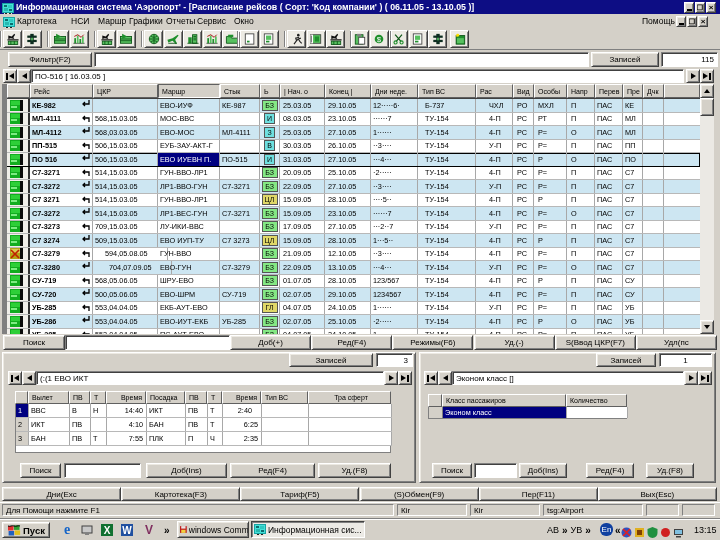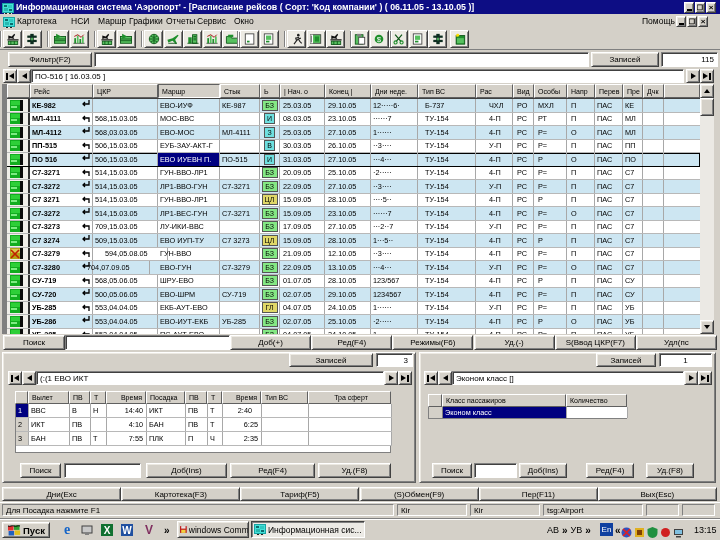--- a/index.html
+++ b/index.html
@@ -693,21 +693,21 @@
           <rect x="1" y="6" width="6" height="2" fill="#7dec82"></rect>
           <rect x="10" y="0" width="3" height="11" fill="#0a0a0a"></rect>
         </svg>
       </div>
       <div class="cell f7" style="left:23px;width:63px;font-weight:bold;">
         <span style="flex:1">С7-3280</span>
         <span style="margin-right:2px"><svg width="8" height="8" viewBox="0 0 8 8">
             <path d="M7 0v4H1M3 2L1 4l2 2" stroke="#000" stroke-width="1.3" fill="none"></path>
           </svg></span>
       </div>
-      <div class="cell f7" style="left:78px;width:65px;">704,07.09.05</div>
+      <div class="cell f7" style="left:100px;width:65px;">704,07.09.05</div>
       <div class="cell f7" style="left:151px;width:62px;">ЕВО-ГУН</div>
       <div class="cell f7" style="left:213px;width:40px;">С7-3279</div>
       <div class="cell" style="left:253px;width:20px;justify-content:center;padding-left:0;">
         <span class="badge" style="width:16px;background:#84e884;">БЗ</span>
       </div>
       <div class="cell f7" style="left:273px;width:45px;padding-left:3px;">22.09.05</div>
       <div class="cell f7" style="left:318px;width:46px;padding-left:3px;">13.10.05</div>
       <div class="cell f7" style="left:364px;width:47px;">···4···</div>
       <div class="cell f7" style="left:411px;width:58px;padding-left:7px;">ТУ-154</div>
       <div class="cell f7" style="left:469px;width:37px;padding-left:13px;">У-П</div>
@@ -1016,21 +1016,21 @@
 <div class="a btn" style="left:519px;top:463px;width:48px;height:15px;font-size:8px;">Доб(Ins)</div>
 <div class="a btn" style="left:586px;top:463px;width:48px;height:15px;font-size:8px;">Ред(F4)</div>
 <div class="a btn" style="left:646px;top:463px;width:48px;height:15px;font-size:8px;">Уд.(F8)</div>
 <div class="a btn" style="left:2.0px;top:487px;width:119.2px;height:14px;font-size:8px;">Дни(Exc</div>
 <div class="a btn" style="left:121.2px;top:487px;width:119.2px;height:14px;font-size:8px;">Картотека(F3)</div>
 <div class="a btn" style="left:240.3px;top:487px;width:119.2px;height:14px;font-size:8px;">Тариф(F5)</div>
 <div class="a btn" style="left:359.5px;top:487px;width:119.2px;height:14px;font-size:8px;">(S)Обмен(F9)</div>
 <div class="a btn" style="left:478.7px;top:487px;width:119.2px;height:14px;font-size:8px;">Пер(F11)</div>
 <div class="a btn" style="left:597.8px;top:487px;width:119.2px;height:14px;font-size:8px;">Вых(Esc)</div>
 <div class="a" style="left:0;top:502px;width:720px;height:16px;background:#d4d0c8;border-top:1px solid #fff;"></div>
-<div class="a sunk" style="left:2px;top:504px;width:392px;height:12px;display:flex;align-items:center;padding-left:3px;font-size:8px;">Для Посадка нажмите F1</div>
+<div class="a sunk" style="left:2px;top:504px;width:392px;height:12px;display:flex;align-items:center;padding-left:3px;font-size:8px;">Для Помощи нажмите F1</div>
 <div class="a sunk" style="left:397px;top:504px;width:70px;height:12px;display:flex;align-items:center;padding-left:3px;font-size:8px;">Кir</div>
 <div class="a sunk" style="left:470px;top:504px;width:70px;height:12px;display:flex;align-items:center;padding-left:3px;font-size:8px;">Кir</div>
 <div class="a sunk" style="left:543px;top:504px;width:100px;height:12px;display:flex;align-items:center;padding-left:3px;font-size:8px;">tsg:Airport</div>
 <div class="a sunk" style="left:646px;top:504px;width:33px;height:12px;display:flex;align-items:center;padding-left:3px;font-size:8px;"></div>
 <div class="a sunk" style="left:682px;top:504px;width:33px;height:12px;display:flex;align-items:center;padding-left:3px;font-size:8px;"></div>
 <div class="a" style="left:0;top:519px;width:720px;height:21px;background:#d4d0c8;border-top:1px solid #fff;box-shadow:0 -1px 0 #808080;"></div>
 <div class="a btn" style="left:2px;top:522px;width:48px;height:16px;font-size:9.5px;font-weight:bold;gap:2px;"><svg width="14" height="13" viewBox="0 0 14 13">
       <rect x="1" y="2" width="5.5" height="4.5" fill="#e03030"></rect>
       <rect x="7" y="1.4" width="5.5" height="4.5" fill="#30a030"></rect>
       <rect x="1.6" y="7" width="5.5" height="4.5" fill="#2060c0"></rect>
@@ -1078,21 +1078,21 @@
       <rect x="6" y="2" width="4" height="3" fill="#2fc8c0"></rect>
       <rect x="2" y="5" width="4" height="3" fill="#27b8b0"></rect>
       <rect x="7" y="6" width="3" height="2" fill="#0c6e6e"></rect>
       <rect x="2" y="10" width="8" height="2" fill="#e8e4d8"></rect>
       <rect x="3" y="10" width="2" height="1" fill="#222"></rect>
       <rect x="7" y="10" width="2" height="1" fill="#222"></rect>
     </svg>
     <span style="overflow:hidden;">Информационная сис...</span>
   </div>
 <div class="a" style="left:547px;top:523px;height:14px;display:flex;align-items:center;font-size:9px;gap:3px;">АВ <b style="font-size:10px">»</b> <span>УВ</span> <b style="font-size:10px">»</b></div>
-<div class="a" style="left:600px;top:523px;width:13px;height:13px;background:#1040a0;color:#fff;font-size:8px;display:flex;align-items:center;justify-content:center;">En</div>
+<div class="a" style="left:600px;top:523px;width:13px;height:13px;background:#1040a0;color:#fff;font-size:8px;display:flex;align-items:center;justify-content:center;border-radius:6px;">En</div>
 <div class="a" style="left:615px;top:523px;height:14px;display:flex;align-items:center;font-size:10px;font-weight:bold;">«</div>
 <div class="a" style="left:621px;top:524px;width:12px;height:12px;"><svg width="11" height="11" viewBox="0 0 11 11">
       <circle cx="5.5" cy="5.5" r="5" fill="#3050c0"></circle>
       <path d="M2 2l7 7M9 2l-7 7" stroke="#e02020" stroke-width="1.6"></path>
     </svg></div>
 <div class="a" style="left:634px;top:524px;width:12px;height:12px;"><svg width="11" height="11" viewBox="0 0 11 11">
       <rect x="1" y="1" width="9" height="9" fill="#e0b020"></rect>
       <rect x="3" y="3" width="5" height="5" fill="#804000"></rect>
     </svg></div>
 <div class="a" style="left:647px;top:524px;width:12px;height:12px;"><svg width="11" height="11" viewBox="0 0 11 11">

